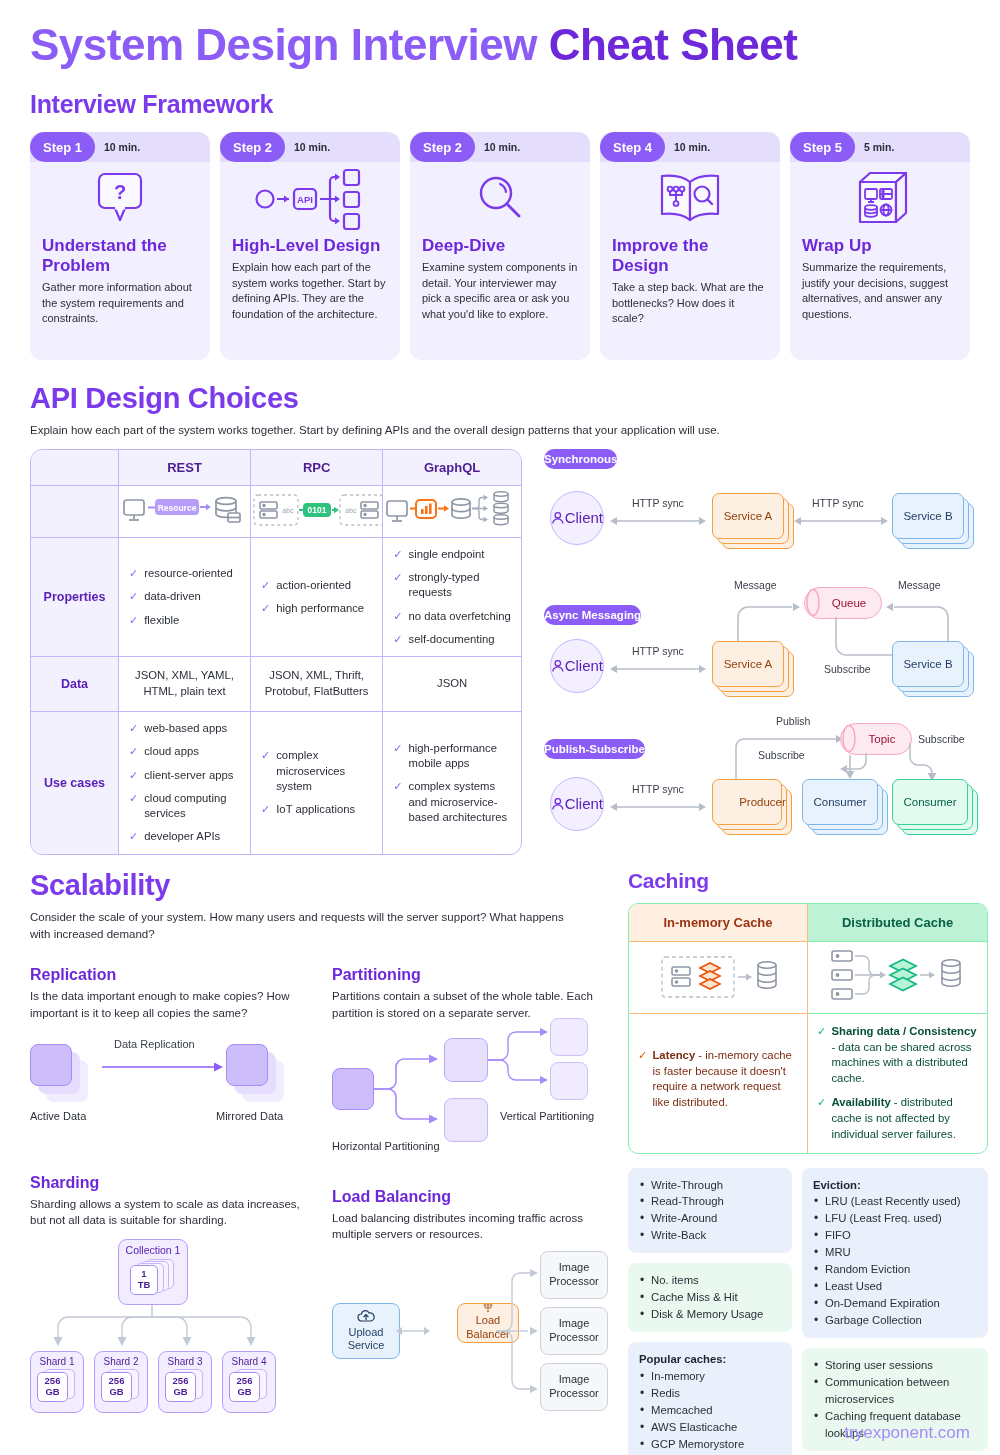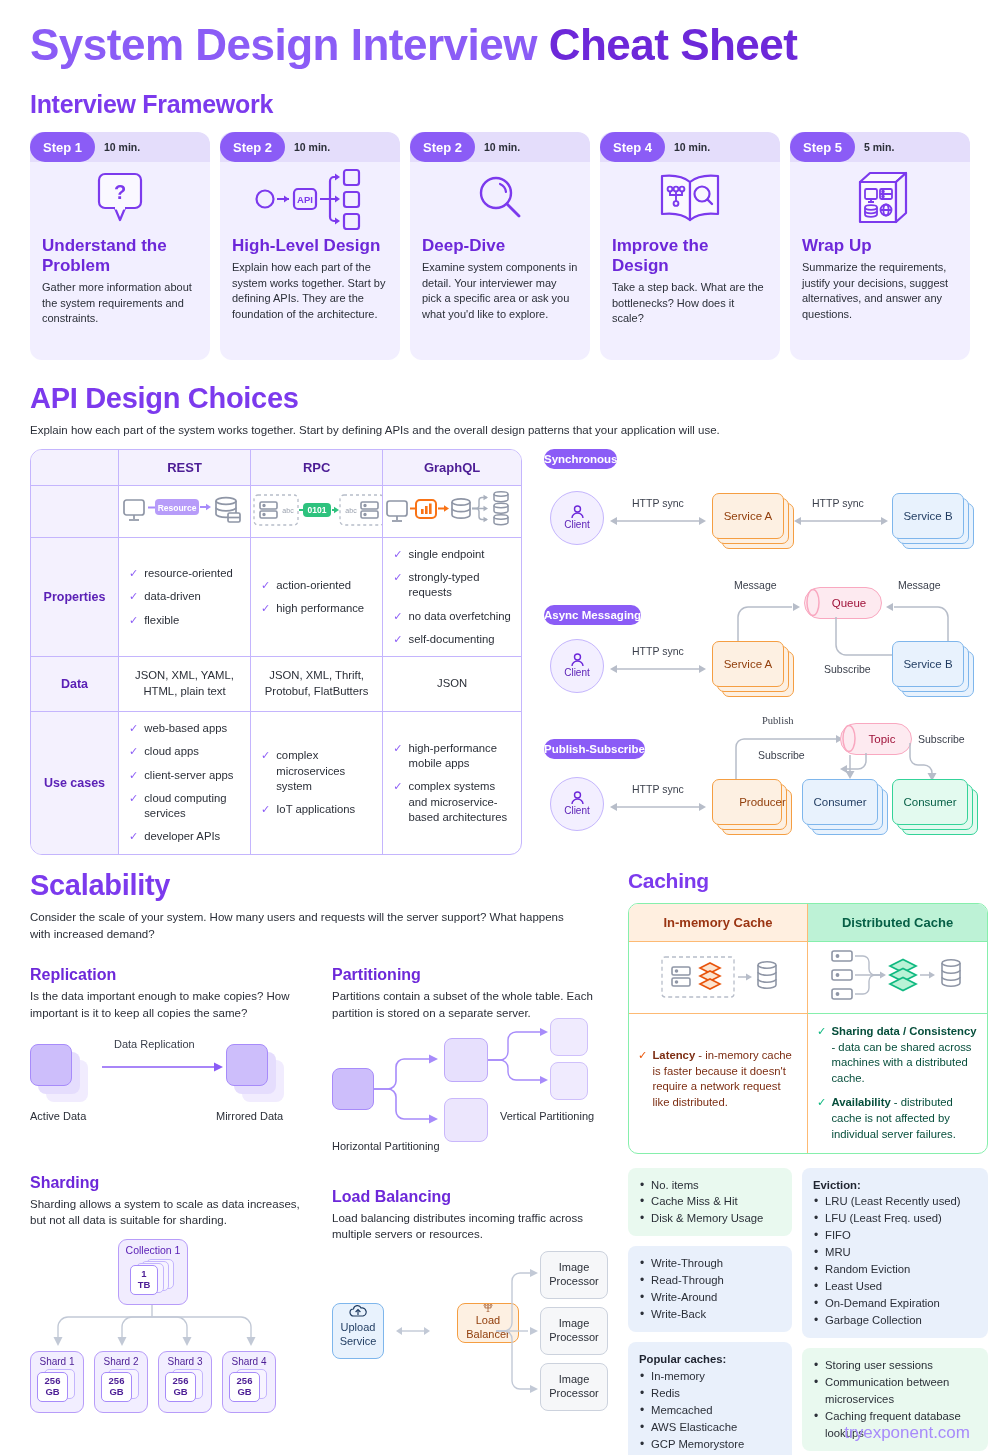--- a/index.html
+++ b/index.html
@@ -80,22 +80,22 @@
   
   .comms { flex: 1; position: relative; }
   .tag {
     display: inline-block; background: #8b5cf6; color: #fff;
     font-size: 11.5px; font-weight: bold; border-radius: 13px; padding: 4px 0;
   }
   .diagram { position: relative; }
   .client-circle {
     width: 54px; height: 54px; border-radius: 50%;
     background: #f3efff; border: 1.5px solid #c4b5fd;
-    display: flex; flex-direction: column; align-items: center; justify-content: center;
-    color: #5b21b6; font-size: 10px;
+    display: flex; flex-direction: row; align-items: center; justify-content: center;
+    color: #5b21b6; font-size: 15px;
   }
   .stackbox { position: relative; }
   .stackbox .s1, .stackbox .s2 { position: absolute; border-radius: 7px; }
   .stackbox .main {
     position: relative; border-radius: 7px; display: flex; align-items: center;
     justify-content: center; font-size: 11.5px; z-index: 3;
   }
   .orange .main { background: #fdf0e2; border: 1.5px solid #f59e42; color: #92400e; }
   .orange .s1, .orange .s2 { background: #fdf0e2; border: 1.5px solid #f59e42; }
   .blue .main { background: #e8f2fd; border: 1.5px solid #7eb6ec; color: #1e3a5f; }
@@ -601,21 +601,21 @@
         <svg style="position:absolute;left:66px;top:86px;" width="96" height="12">
             <path d="M6 6 h84" stroke="#b7bdc9" stroke-width="1.4"></path>
             <path d="M0 6 l7 -4 v8 z" fill="#b7bdc9"></path>
             <path d="M96 6 l-7 -4 v8 z" fill="#b7bdc9"></path>
           </svg>
         <div class="stackbox orange" style="position:absolute;left:168px;top:64px;width:70px;height:46px;">
           <i class="s2" style="left:10px;top:10px;width:70px;height:46px;"></i>
           <i class="s1" style="left:5px;top:5px;width:70px;height:46px;"></i>
           <div class="main" style="width:70px;height:46px;padding-left:31px;">Producer</div>
         </div>
-        <div class="edge-label" style="left:218px;top:0px;font-family:Liberation Serif, serif;">Publish</div>
+        <div class="edge-label" style="left:232px;top:0px;">Publish</div>
         <svg style="position:absolute;left:186px;top:16px;" width="114" height="52">
             <path d="M6 50 v-34 a8 8 0 0 1 8 -8 h92" stroke="#b7bdc9" stroke-width="1.5" fill="none"></path>
             <path d="M113 8 l-7 -4 v8 z" fill="#b7bdc9"></path>
           </svg>
         <div class="cyl" style="position:absolute;left:296px;top:8px;width:72px;height:32px;">
           <svg style="position:absolute;left:0;top:0;" width="16" height="29">
               <ellipse cx="8" cy="14.5" rx="6" ry="13" fill="#fdeaf0" stroke="#f9a8c0" stroke-width="1.5"></ellipse>
             </svg>
           <span style="margin-left:12px;">Topic</span>
         </div>
@@ -778,21 +778,21 @@
                 </div>
               </div>
             </div>
           </div>
         </div>
 
         <div class="col-half">
           <div class="sub-title" style="margin-top:14px;">Load Balancing</div>
           <div class="sub-desc">Load balancing distributes incoming traffic across multiple servers or resources.</div>
           <div style="position:relative;height:170px;margin-top:8px;">
-            <div style="position:absolute;left:0;top:52px;width:52px;height:56px;background:#e8f2fd;border:1.5px solid #7eb6ec;border-radius:8px;display:flex;flex-direction:column;align-items:center;color:#1e3a5f;font-size:11px;line-height:1.25;">
+            <div style="position:absolute;left:0;top:52px;width:68px;height:56px;background:#e8f2fd;border:1.5px solid #7eb6ec;border-radius:8px;display:flex;flex-direction:column;align-items:center;justify-content:center;color:#1e3a5f;font-size:11px;line-height:1.25;">
               <svg width="18" height="15" viewBox="0 0 18 15" style="margin-bottom:2px;">
                   <path d="M4.5 12 a3.5 3.5 0 0 1 0 -7 a4 4 0 0 1 7.6 -1 a3.2 3.2 0 0 1 1.9 8 z" fill="none" stroke="#1e3a5f" stroke-width="1.2"></path>
                   <path d="M9 11 v-5" stroke="#1e3a5f" stroke-width="1.2"></path>
                   <path d="M6.6 8 L9 5.6 L11.4 8" fill="none" stroke="#1e3a5f" stroke-width="1.2"></path>
                 </svg>
               <span>Upload</span>
               <span>Service</span>
             </div>
             <svg style="position:absolute;left:64px;top:74px;" width="34" height="12">
                 <path d="M5 6 h24" stroke="#c2c9d6" stroke-width="1.4"></path>
@@ -922,33 +922,33 @@
                   <span class="dist-txt"><b>Availability</b><span> - distributed cache is not affected by individual server failures.</span></span>
                 </div>
               </div>
             </td>
           </tr>
         </tbody>
       </table>
 
       <div style="display:flex;gap:10px;margin-top:14px;align-items:flex-start;">
         <div style="width:164px;display:flex;flex-direction:column;gap:10px;">
-          <div class="note-card note-green">
-            <ul>
-              <li>No. items</li>
-              <li>Cache Miss &amp; Hit</li>
-              <li>Disk &amp; Memory Usage</li>
-            </ul>
-          </div>
           <div class="note-card note-blue">
             <ul>
               <li>Write-Through</li>
               <li>Read-Through</li>
               <li>Write-Around</li>
               <li>Write-Back</li>
+            </ul>
+          </div>
+          <div class="note-card note-green">
+            <ul>
+              <li>No. items</li>
+              <li>Cache Miss &amp; Hit</li>
+              <li>Disk &amp; Memory Usage</li>
             </ul>
           </div>
           <div class="note-card note-blue">
             <div class="hd">Popular caches:</div>
             <ul>
               <li>In-memory</li>
               <li>Redis</li>
               <li>Memcached</li>
               <li>AWS Elasticache</li>
               <li>GCP Memorystore</li>

